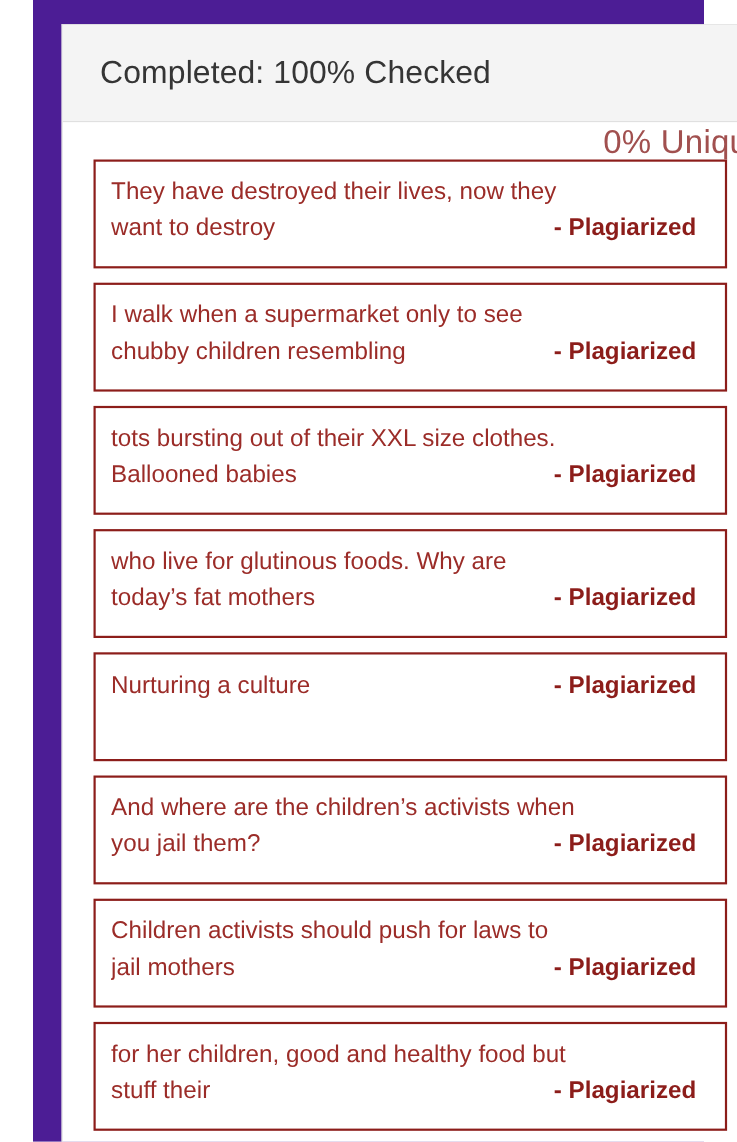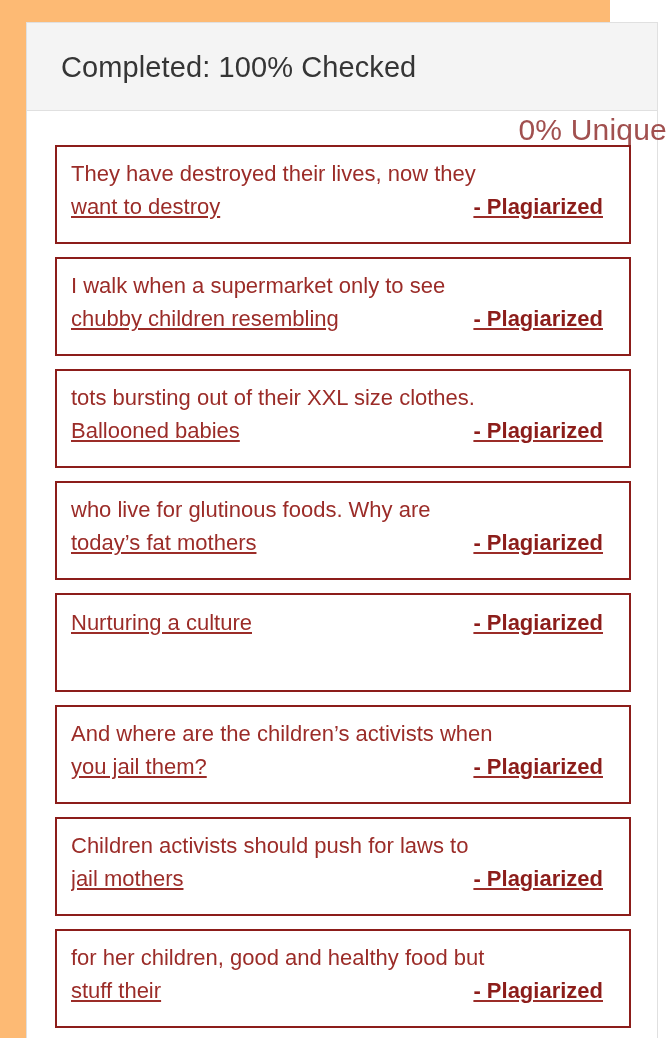--- a/index.html
+++ b/index.html
@@ -12,21 +12,22 @@
     height: 1038px;
     overflow: hidden;
     font-family: "Liberation Sans", sans-serif;
     -webkit-font-smoothing: antialiased;
   }
 
   .page {
     position: relative;
     width: 610px;
     height: 1038px;
-    background: #fdba74;
+    background: #4c1d95;
+    margin-left: 30px;
   }
 
   
   .panel {
     position: absolute;
     left: 26px;
     top: 22px;
     width: 632px;
     height: 1030px;
     box-sizing: border-box;
@@ -105,21 +106,20 @@
   }
 
   .result-line2 {
     display: flex;
     align-items: flex-end;
     justify-content: space-between;
     font-size: 22px;
     line-height: 34px;
     color: #9b2c28;
     white-space: nowrap;
-    text-decoration: underline;
   }
 
   .result-line2 .frag {
     overflow: hidden;
     padding-right: 10px;
   }
 
   .verdict {
     font-weight: bold;
     color: #8c1d1a;

